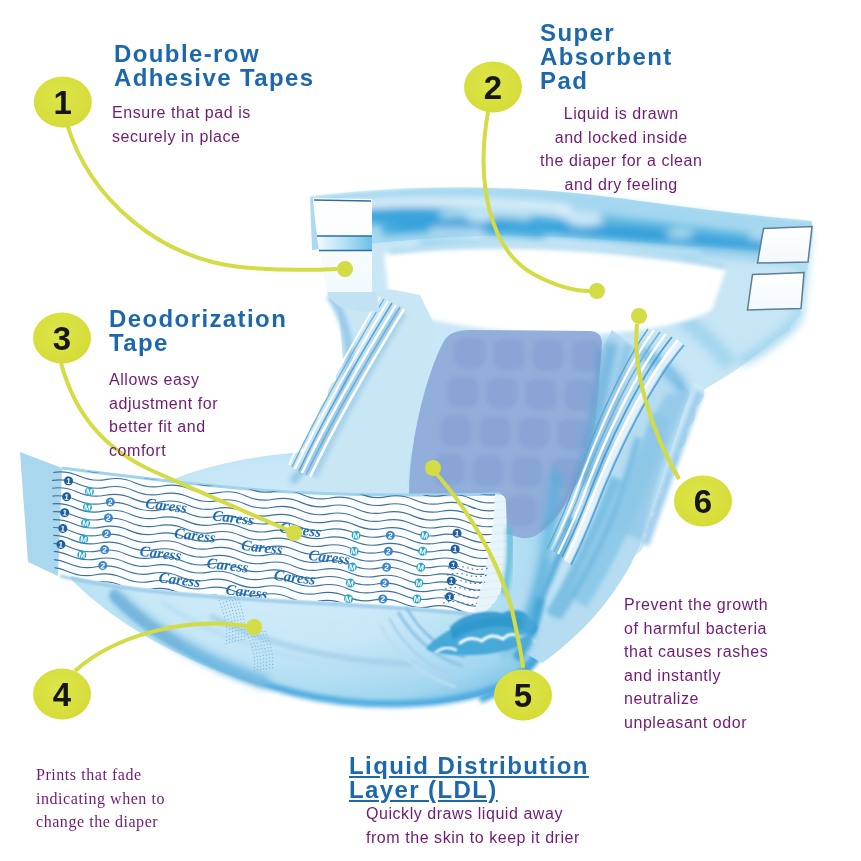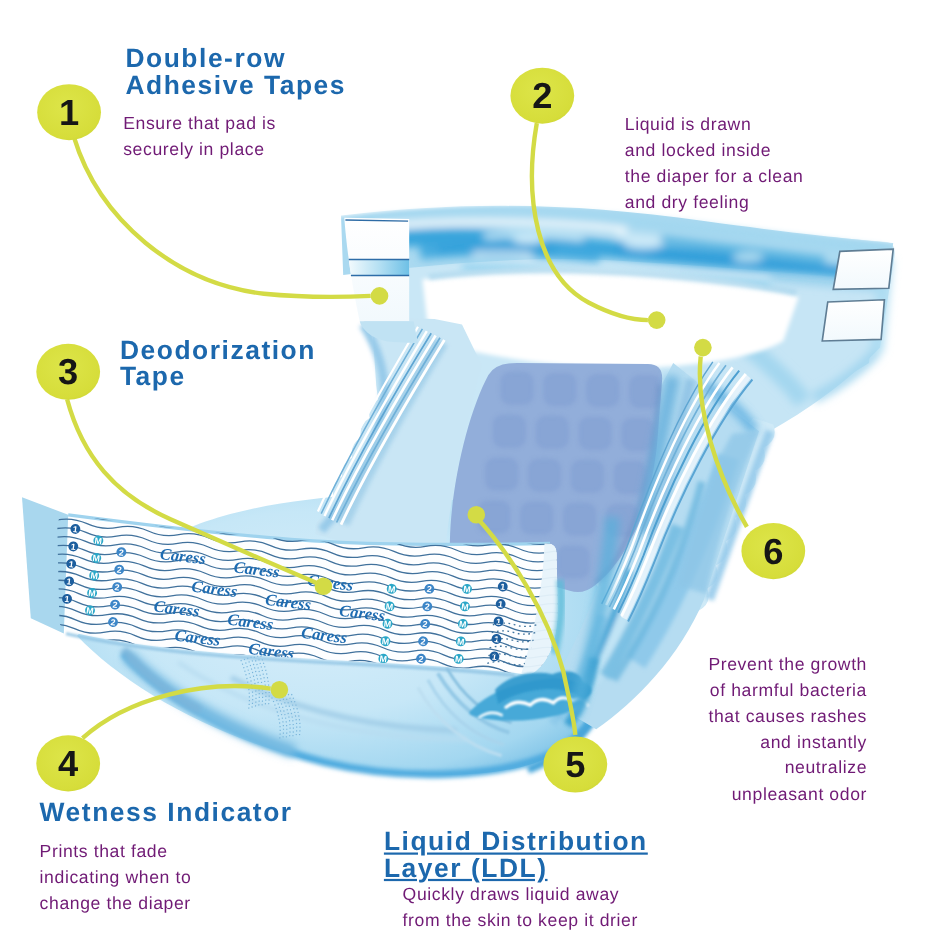--- a/index.html
+++ b/index.html
@@ -384,37 +384,43 @@
           <text x="703" y="512.5">6</text>
         </g>
 </g>
 </svg>
 
 <div class="h" style="left:114px;top:42px;">Double-row
 Adhesive Tapes</div>
 <div class="b" style="left:112px;top:101px;">Ensure that pad is
 securely in place</div>
 
-<div class="b" style="left:568px;top:102px;">Liquid is drawn
+<div class="h" style="left:540px;top:21px;">Super
+Absorbent
+Pad</div>
+<div class="b" style="left:540px;top:102px;text-align:center;">Liquid is drawn
 and locked inside
 the diaper for a clean
 and dry feeling</div>
 
 <div class="h" style="left:109px;top:307px;">Deodorization
 Tape</div>
-
-<div class="h" style="left:36px;top:727px;">Wetness Indicator</div>
-<div class="b" style="left:36px;top:763px;">Prints that fade
+<div class="b" style="left:109px;top:368px;">Allows easy
+adjustment for
+better fit and
+comfort</div>
+
+<div class="b" style="left:36px;top:763px;font-family:Liberation Serif, serif;">Prints that fade
 indicating when to
 change the diaper</div>
 
 <div class="h" style="left:349px;top:754px;text-decoration:underline;">Liquid Distribution
 Layer (LDL)</div>
 <div class="b" style="left:366px;top:786px;margin-top:16px;">Quickly draws liquid away
 from the skin to keep it drier</div>
 
-<div class="b" style="left:644px;top:593px;text-align:right;">Prevent the growth
+<div class="b" style="left:624px;top:593px;">Prevent the growth
 of harmful bacteria
 that causes rashes
 and instantly
 neutralize
 unpleasant odor</div>
 </div>
 
 </body></html>

